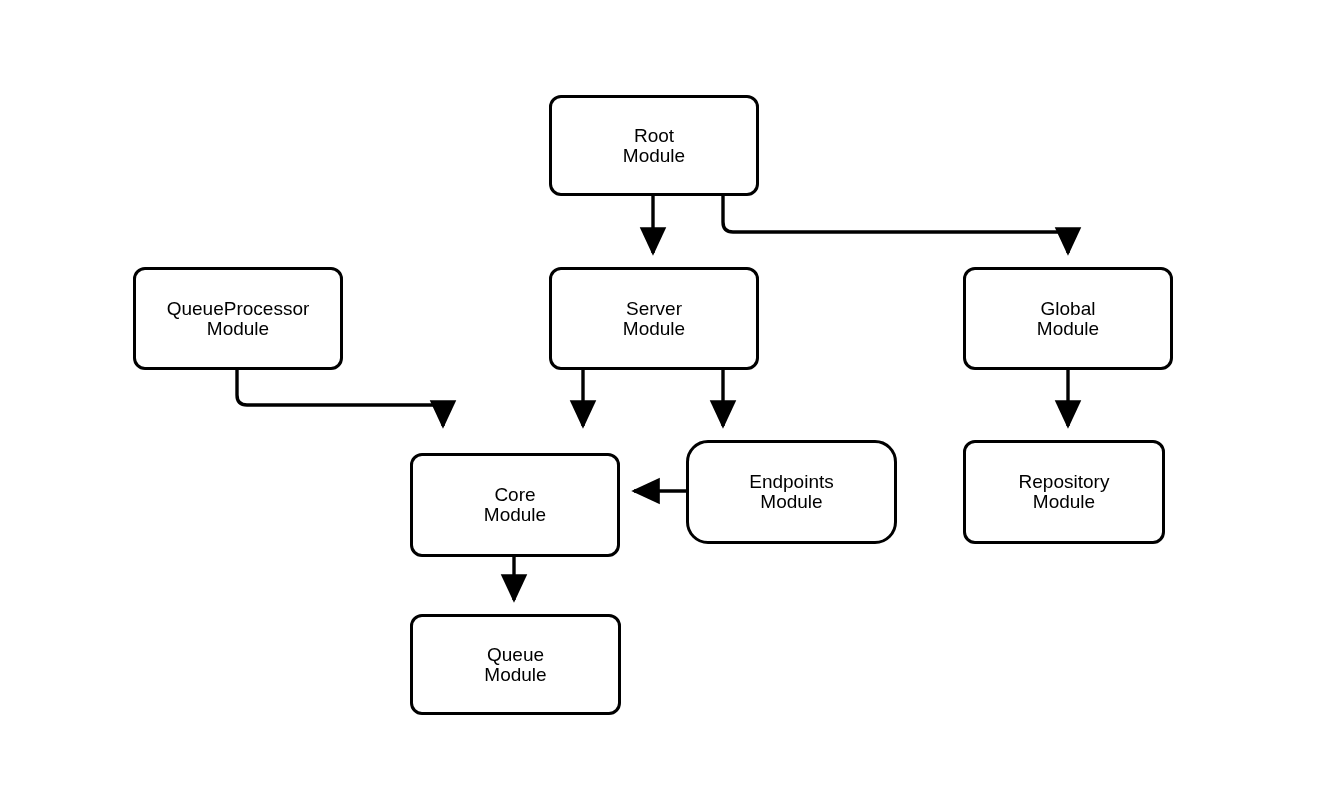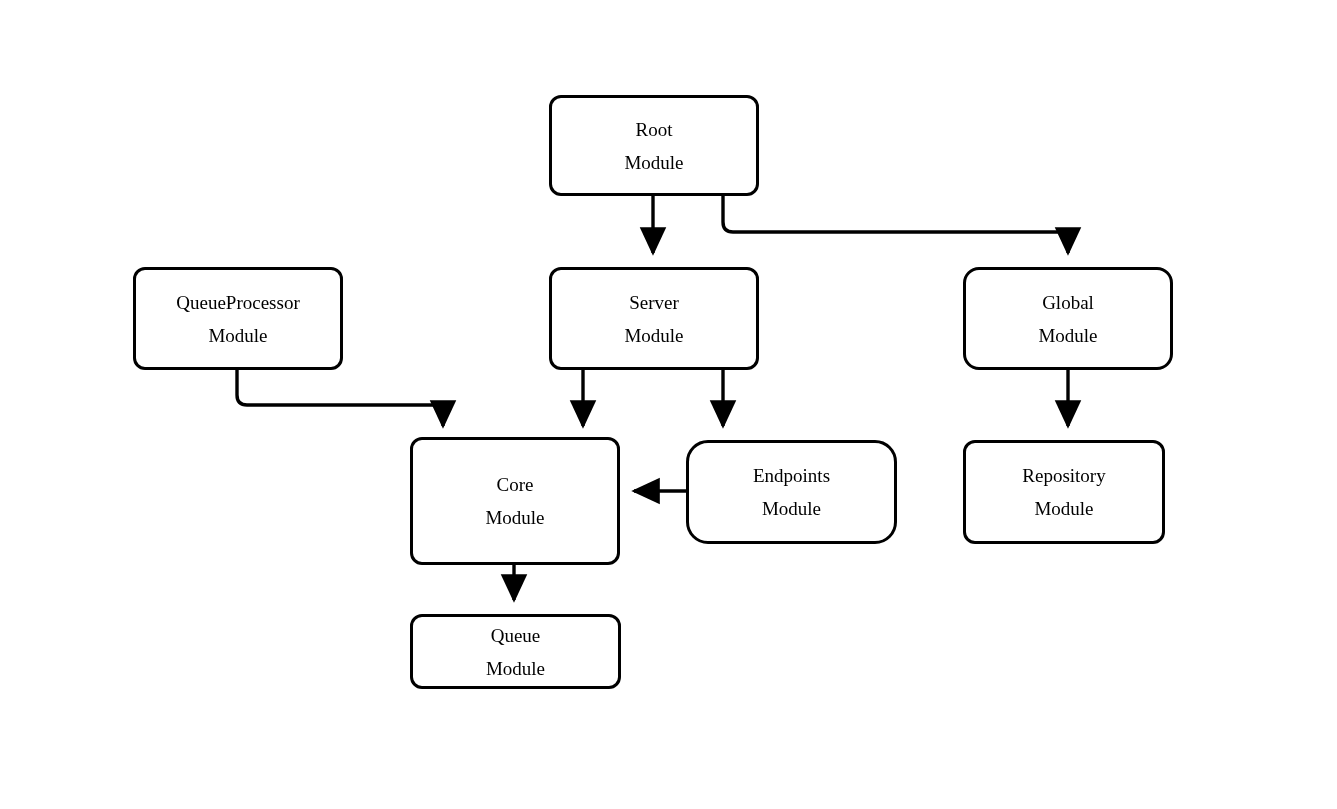--- a/index.html
+++ b/index.html
@@ -30,23 +30,23 @@
     border: 3px solid #000000;
     border-radius: 12px;
     background: #ffffff;
     display: flex;
     flex-direction: column;
     align-items: center;
     justify-content: center;
     z-index: 2;
   }
   .node-label {
-    font-family: Liberation Serif, serif;
+    font-family: Liberation Sans, sans-serif;
     font-size: 19px;
-    line-height: 33px;
+    line-height: 20px;
     color: #000000;
     text-align: center;
     white-space: pre;
     letter-spacing: 0px;
   }
 </style>
 </head>
 <body>
 
 <div id="diagram-canvas">
@@ -85,38 +85,38 @@
   <div class="node" style="left:133px; top:267px; width:210px; height:103px;align-items:center;">
     <div class="node-label">QueueProcessor
 Module</div>
   </div>
 
   <div class="node" style="left:549px; top:267px; width:210px; height:103px;">
     <div class="node-label">Server
 Module</div>
   </div>
 
-  <div class="node" style="left:963px; top:267px; width:210px; height:103px;border-radius:16px;">
+  <div class="node" style="left:963px; top:267px; width:210px; height:103px;">
     <div class="node-label">Global
 Module</div>
   </div>
 
-  <div class="node" style="left:410px; top:437px; width:210px; height:128px;">
+  <div class="node" style="left:410px; top:453px; width:210px; height:104px;">
     <div class="node-label">Core
 Module</div>
   </div>
 
   <div class="node" style="left:686px; top:440px; width:211px; height:104px;border-radius:22px;">
     <div class="node-label">Endpoints
 Module</div>
   </div>
 
   <div class="node" style="left:963px; top:440px; width:202px; height:104px;">
     <div class="node-label">Repository
 Module</div>
   </div>
 
-  <div class="node" style="left:410px; top:614px; width:211px; height:75px;">
+  <div class="node" style="left:410px; top:614px; width:211px; height:101px;">
     <div class="node-label">Queue
 Module</div>
   </div>
 
 </div>
 
 </body></html>

